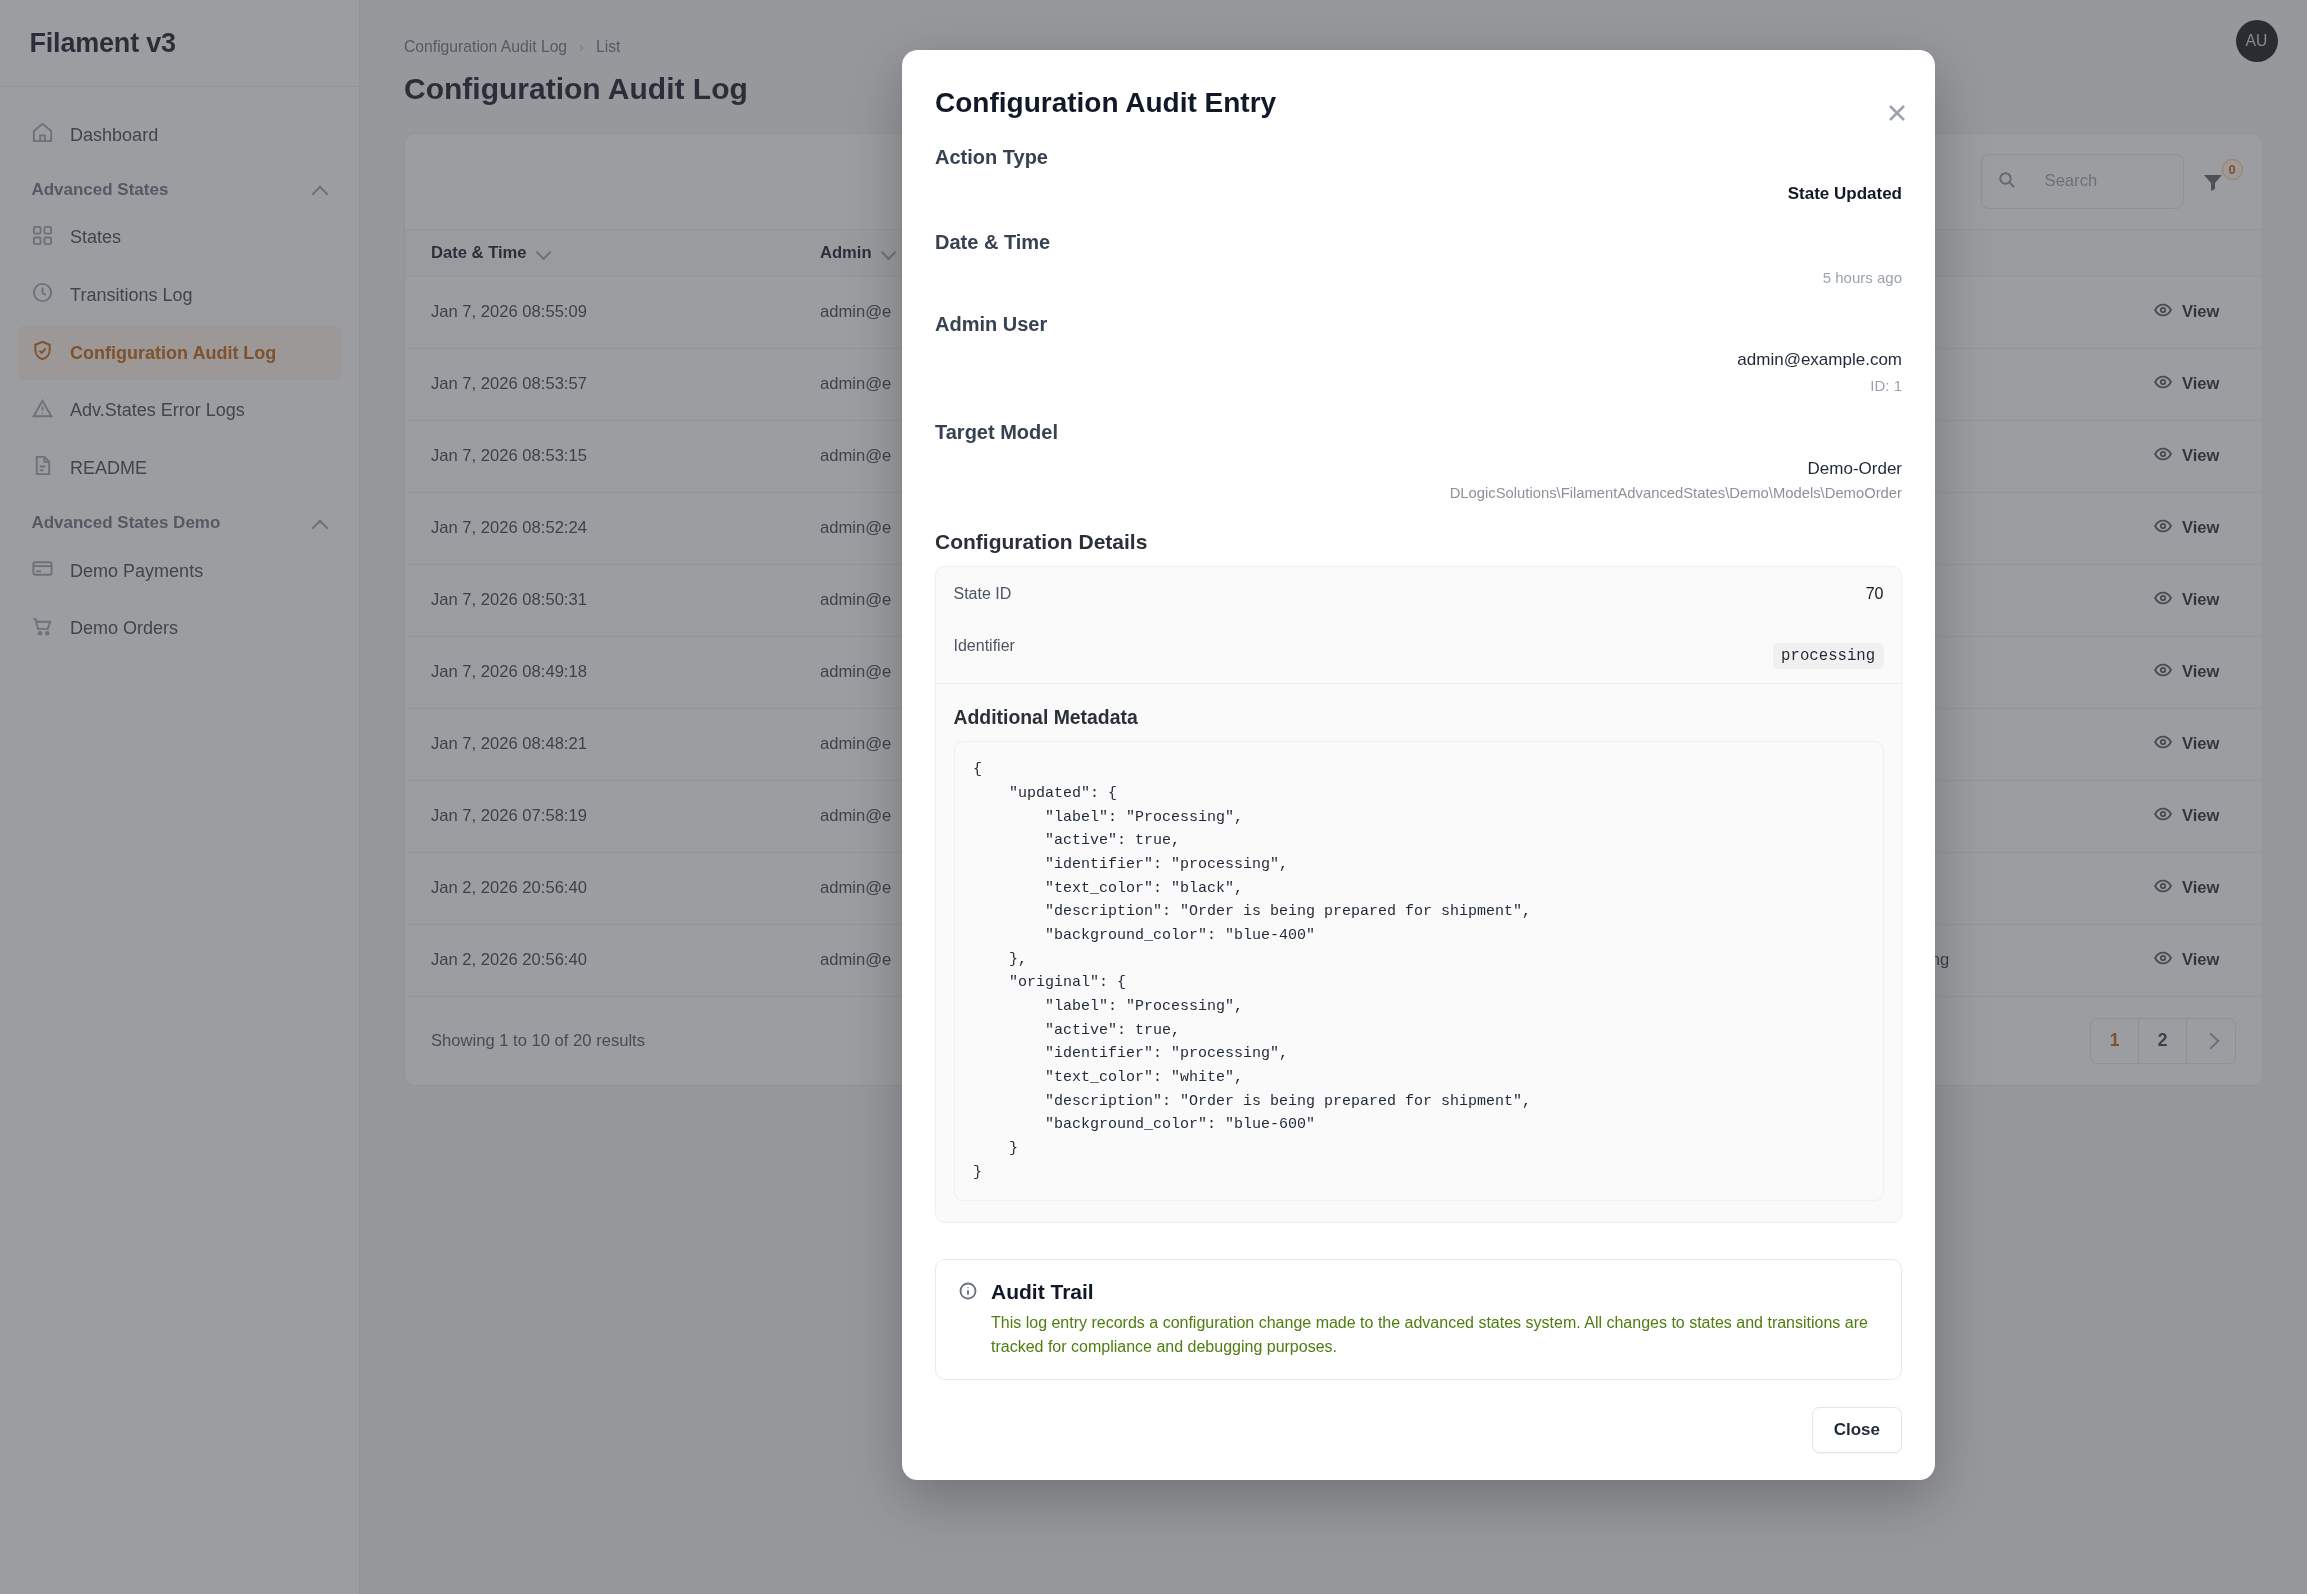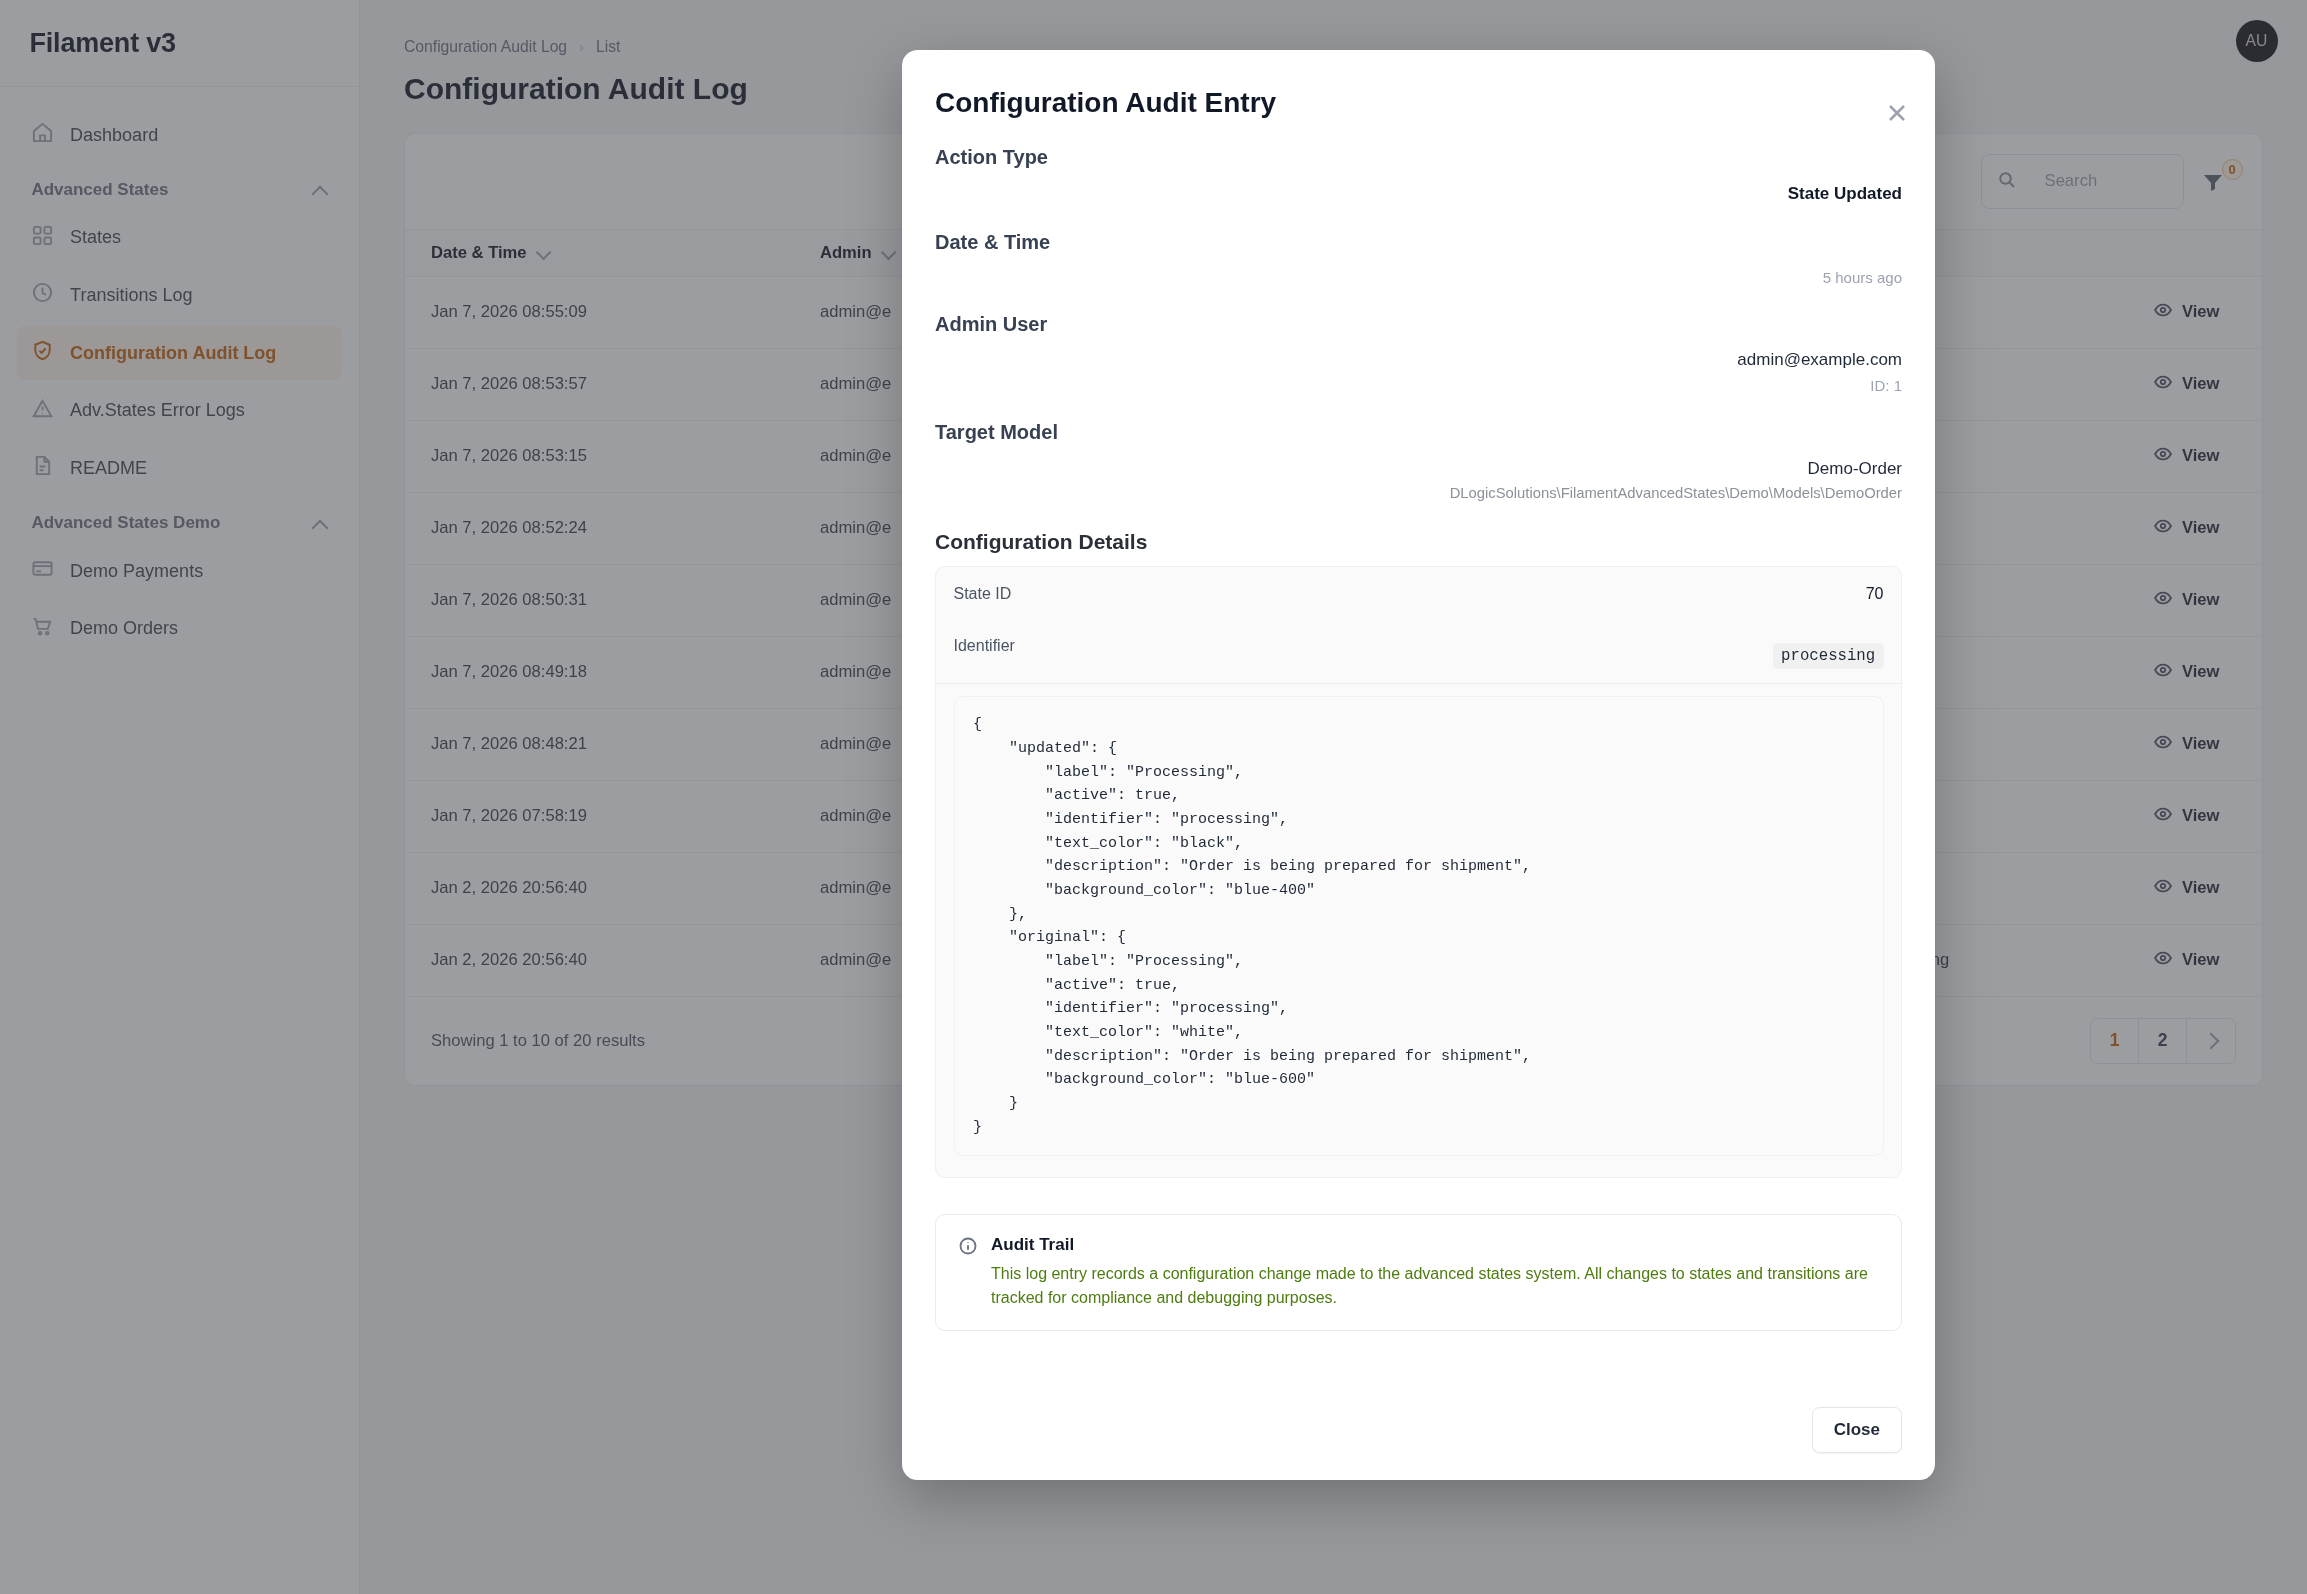--- a/index.html
+++ b/index.html
@@ -235,21 +235,21 @@
 
   .notice {
     margin: 36px 0 0 0;
     background: #fff;
     border: 1.8px solid #e9eaec;
     border-radius: 10px;
     padding: 20px 22px;
     display: flex; gap: 13px; align-items: flex-start;
   }
   .notice svg { width: 20px; height: 20px; stroke: #6b7280; fill: none; stroke-width: 2.2; flex: 0 0 20px; margin-top: 1.8px; }
-  .notice-title { font-size: 17px; font-weight: 700; color: #111827; }
+  .notice-title { font-size: 21px; font-weight: 700; color: #111827; }
   .notice-text { font-size: 16px; line-height: 1.5; color: #4d7c0f; margin-top: 7.4px; max-width: 877px; }
 
   .modal-foot {
     flex: 0 0 auto;
     padding: 24px 33px 27px 33px;
     display: flex; justify-content: flex-end;
   }
   .close-btn {
     border: 1.8px solid #e3e5e8; border-radius: 7.4px;
     background: #fff;
@@ -647,20 +647,21 @@
         <span class="detail-key">State ID</span>
         <span class="detail-num">70</span>
       </div>
       <div class="detail-row">
         <span class="detail-key">Identifier</span>
         <span class="detail-chip">processing</span>
       </div>
 
       <div style="border-top:1.8px solid #eeeeef;margin:4.6px -17.5px 0 -17.5px;"></div>
 
+      <div class="sub-title">Additional Metadata</div>
       <div class="code-card">
         <pre>{
     "updated": {
         "label": "Processing",
         "active": true,
         "identifier": "processing",
         "text_color": "black",
         "description": "Order is being prepared for shipment",
         "background_color": "blue-400"
     },

